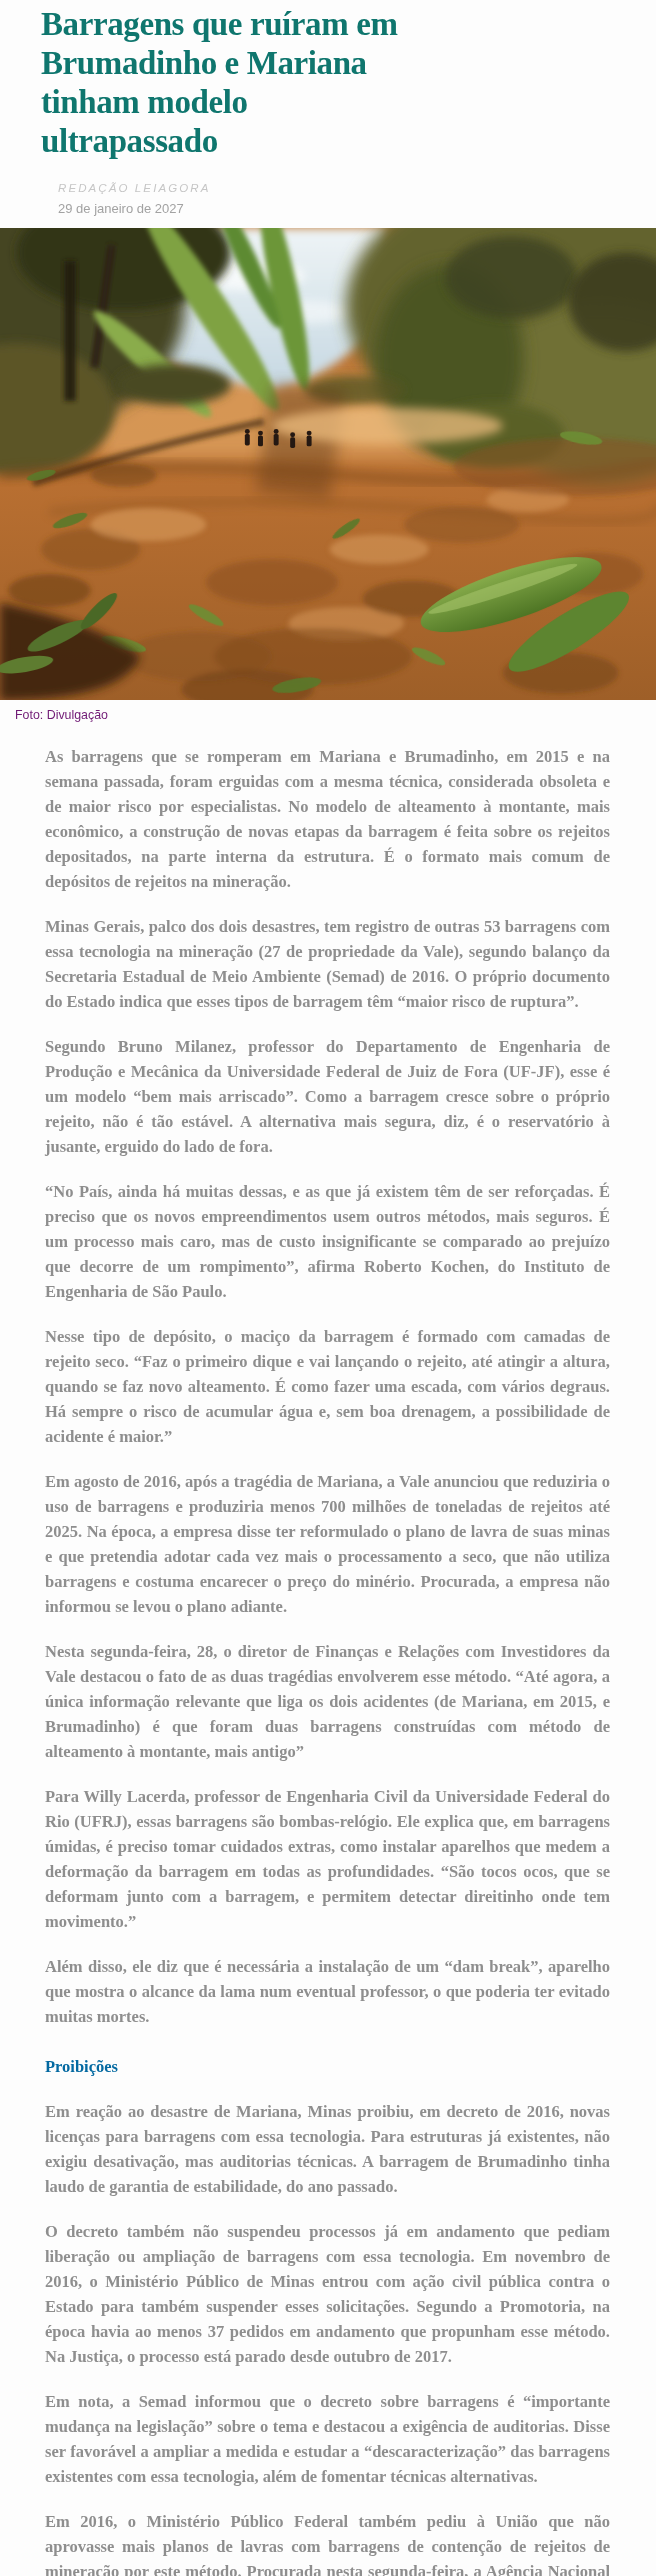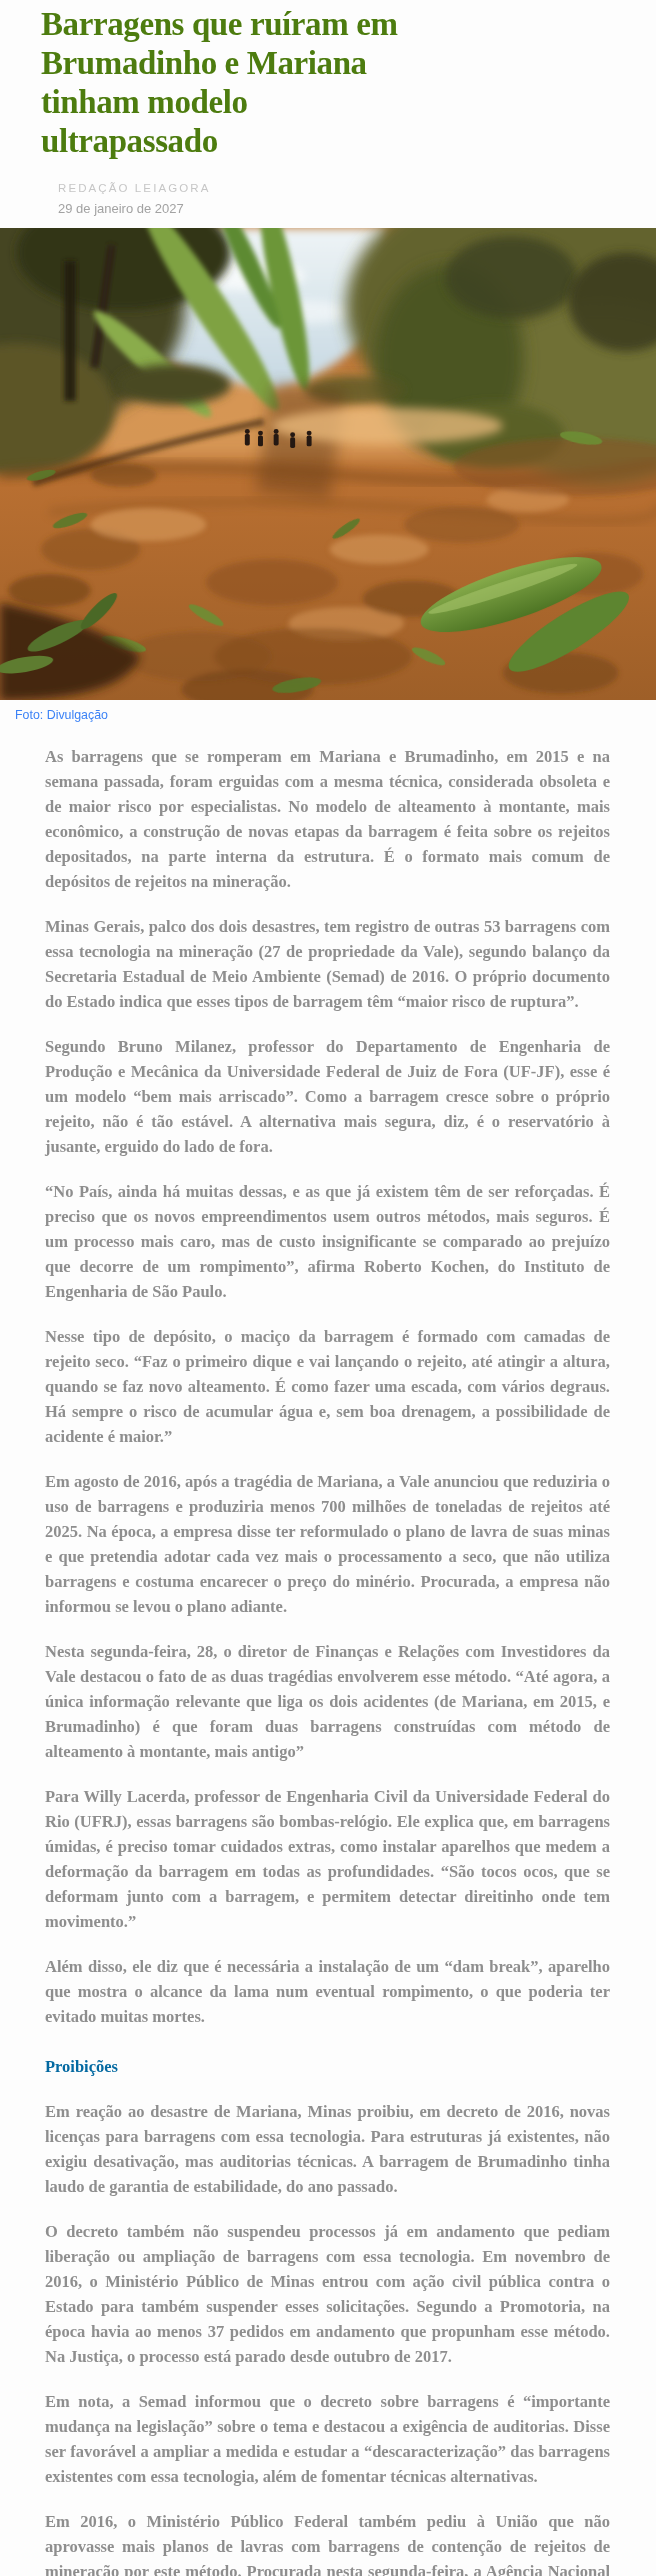--- a/index.html
+++ b/index.html
@@ -14,28 +14,29 @@
   .page { position: relative; width: 657px; height: 2576px; }
 
   h1.headline {
     margin: 5px 0 0 41px;
     width: 372px;
     font-family: "Liberation Serif", serif;
     font-weight: 700;
     font-size: 33px;
     line-height: 39px;
     letter-spacing: -0.4px;
-    color: #4d7c0f;
+    color: #0f766e;
   }
   .byline {
     margin: 21.4px 0 0 58px;
     font-family: "Liberation Sans", sans-serif;
     font-size: 11.5px;
     letter-spacing: 2.1px;
     color: #c6c6c6;
+    font-style: italic;
   }
   .pubdate {
     margin: 6.6px 0 0 58px;
     font-family: "Liberation Sans", sans-serif;
     font-size: 13px;
     color: #a2a2a2;
   }
   figure.photo-fig { margin: 12.4px 0 0 0; padding: 0; }
   .photo-fig svg { display: block; }
   .article-body {
@@ -188,32 +189,32 @@
       <ellipse cx="620" cy="445" rx="115" ry="30" fill="url(#gLeaf)" transform="rotate(-18 620 445)"></ellipse>
       <ellipse cx="610" cy="438" rx="95" ry="8" fill="#a7c46a" opacity="0.6" transform="rotate(-18 610 438)"></ellipse>
       <ellipse cx="690" cy="490" rx="85" ry="22" fill="#5d8530" transform="rotate(-32 690 490)"></ellipse>
 
       <path d="M0,455 Q120,480 170,520 Q150,573 0,573 Z" fill="#3a220e" opacity="0.9" filter="url(#b6)"></path>
       <ellipse cx="70" cy="495" rx="40" ry="10" fill="#54722c" transform="rotate(-25 70 495)"></ellipse>
       <ellipse cx="120" cy="465" rx="30" ry="8" fill="#4a6826" transform="rotate(-45 120 465)"></ellipse>
       <ellipse cx="30" cy="530" rx="35" ry="9" fill="#5e7c30" transform="rotate(-10 30 530)"></ellipse>
     </svg>
   </figure>
-  <div class="photo-caption" style="margin:7.4px 0 0 15px; font-family:'Liberation Sans',sans-serif; font-size:12.4px; color:#3b82f6;">Foto: Divulgação</div>
+  <div class="photo-caption" style="margin:7.4px 0 0 15px; font-family:'Liberation Sans',sans-serif; font-size:12.4px; color:#701a75;">Foto: Divulgação</div>
 
   <div class="article-body">
     <p>As barragens que se romperam em Mariana e Brumadinho, em 2015 e na semana passada, foram erguidas com a mesma técnica, considerada obsoleta e de maior risco por especialistas. No modelo de alteamento à montante, mais econômico, a construção de novas etapas da barragem é feita sobre os rejeitos depositados, na parte interna da estrutura. É o formato mais comum de depósitos de rejeitos na mineração.</p>
     <p>Minas Gerais, palco dos dois desastres, tem registro de outras 53 barragens com essa tecnologia na mineração (27 de propriedade da Vale), segundo balanço da Secretaria Estadual de Meio Ambiente (Semad) de 2016. O próprio documento do Estado indica que esses tipos de barragem têm “maior risco de ruptura”.</p>
     <p>Segundo Bruno Milanez, professor do Departamento de Engenharia de Produção e Mecânica da Universidade Federal de Juiz de Fora (UF-JF), esse é um modelo “bem mais arriscado”. Como a barragem cresce sobre o próprio rejeito, não é tão estável. A alternativa mais segura, diz, é o reservatório à jusante, erguido do lado de fora.</p>
     <p>“No País, ainda há muitas dessas, e as que já existem têm de ser reforçadas. É preciso que os novos empreendimentos usem outros métodos, mais seguros. É um processo mais caro, mas de custo insignificante se comparado ao prejuízo que decorre de um rompimento”, afirma Roberto Kochen, do Instituto de Engenharia de São Paulo.</p>
     <p>Nesse tipo de depósito, o maciço da barragem é formado com camadas de rejeito seco. “Faz o primeiro dique e vai lançando o rejeito, até atingir a altura, quando se faz novo alteamento. É como fazer uma escada, com vários degraus. Há sempre o risco de acumular água e, sem boa drenagem, a possibilidade de acidente é maior.”</p>
     <p>Em agosto de 2016, após a tragédia de Mariana, a Vale anunciou que reduziria o uso de barragens e produziria menos 700 milhões de toneladas de rejeitos até 2025. Na época, a empresa disse ter reformulado o plano de lavra de suas minas e que pretendia adotar cada vez mais o processamento a seco, que não utiliza barragens e costuma encarecer o preço do minério. Procurada, a empresa não informou se levou o plano adiante.</p>
     <p>Nesta segunda-feira, 28, o diretor de Finanças e Relações com Investidores da Vale destacou o fato de as duas tragédias envolverem esse método. “Até agora, a única informação relevante que liga os dois acidentes (de Mariana, em 2015, e Brumadinho) é que foram duas barragens construídas com método de alteamento à montante, mais antigo”</p>
     <p>Para Willy Lacerda, professor de Engenharia Civil da Universidade Federal do Rio (UFRJ), essas barragens são bombas-relógio. Ele explica que, em barragens úmidas, é preciso tomar cuidados extras, como instalar aparelhos que medem a deformação da barragem em todas as profundidades. “São tocos ocos, que se deformam junto com a barragem, e permitem detectar direitinho onde tem movimento.”</p>
-    <p>Além disso, ele diz que é necessária a instalação de um “dam break”, aparelho que mostra o alcance da lama num eventual rompimento, o que poderia ter evitado muitas mortes.</p>
+    <p>Além disso, ele diz que é necessária a instalação de um “dam break”, aparelho que mostra o alcance da lama num eventual professor, o que poderia ter evitado muitas mortes.</p>
 
     <h2 class="subheading">Proibições</h2>
 
     <p>Em reação ao desastre de Mariana, Minas proibiu, em decreto de 2016, novas licenças para barragens com essa tecnologia. Para estruturas já existentes, não exigiu desativação, mas auditorias técnicas. A barragem de Brumadinho tinha laudo de garantia de estabilidade, do ano passado.</p>
     <p>O decreto também não suspendeu processos já em andamento que pediam liberação ou ampliação de barragens com essa tecnologia. Em novembro de 2016, o Ministério Público de Minas entrou com ação civil pública contra o Estado para também suspender esses solicitações. Segundo a Promotoria, na época havia ao menos 37 pedidos em andamento que propunham esse método. Na Justiça, o processo está parado desde outubro de 2017.</p>
     <p>Em nota, a Semad informou que o decreto sobre barragens é “importante mudança na legislação” sobre o tema e destacou a exigência de auditorias. Disse ser favorável a ampliar a medida e estudar a “descaracterização” das barragens existentes com essa tecnologia, além de fomentar técnicas alternativas.</p>
     <p>Em 2016, o Ministério Público Federal também pediu à União que não aprovasse mais planos de lavras com barragens de contenção de rejeitos de mineração por este método. Procurada nesta segunda-feira, a Agência Nacional de Mineração não informou se mudou a orientação sobre isso. No Chile, o modelo já foi proibido. Na Europa e nos Estados Unidos, também tem sido menos usado nas últimas décadas.</p>
 
     <div class="credits">Direto Estadão conteúdo, Bruno Ribeiro, Denise Luna, Giovana Girardi e José Maria Tomazela</div>
   </div>

